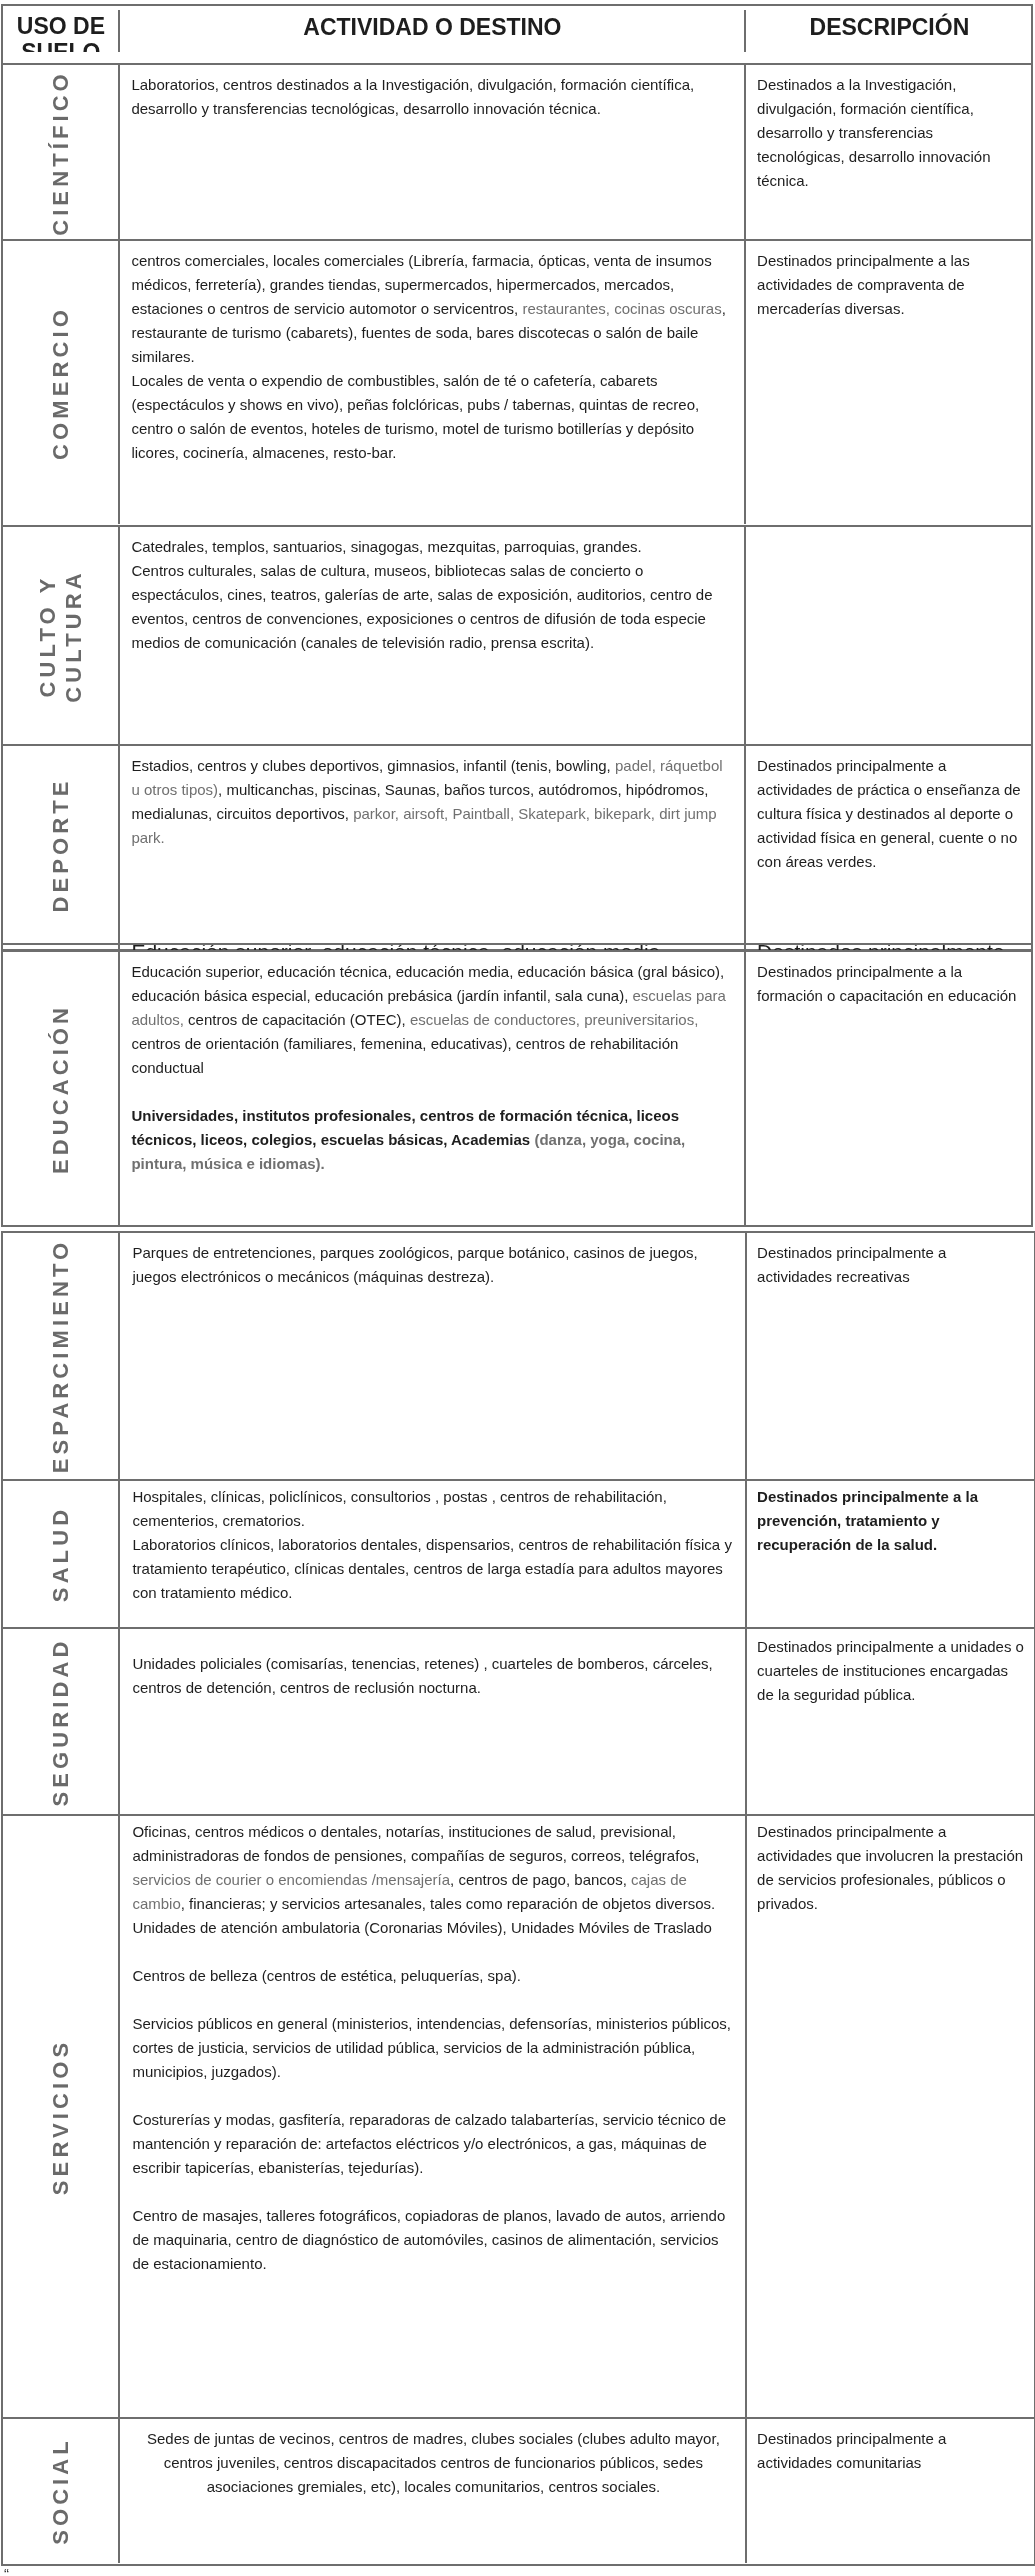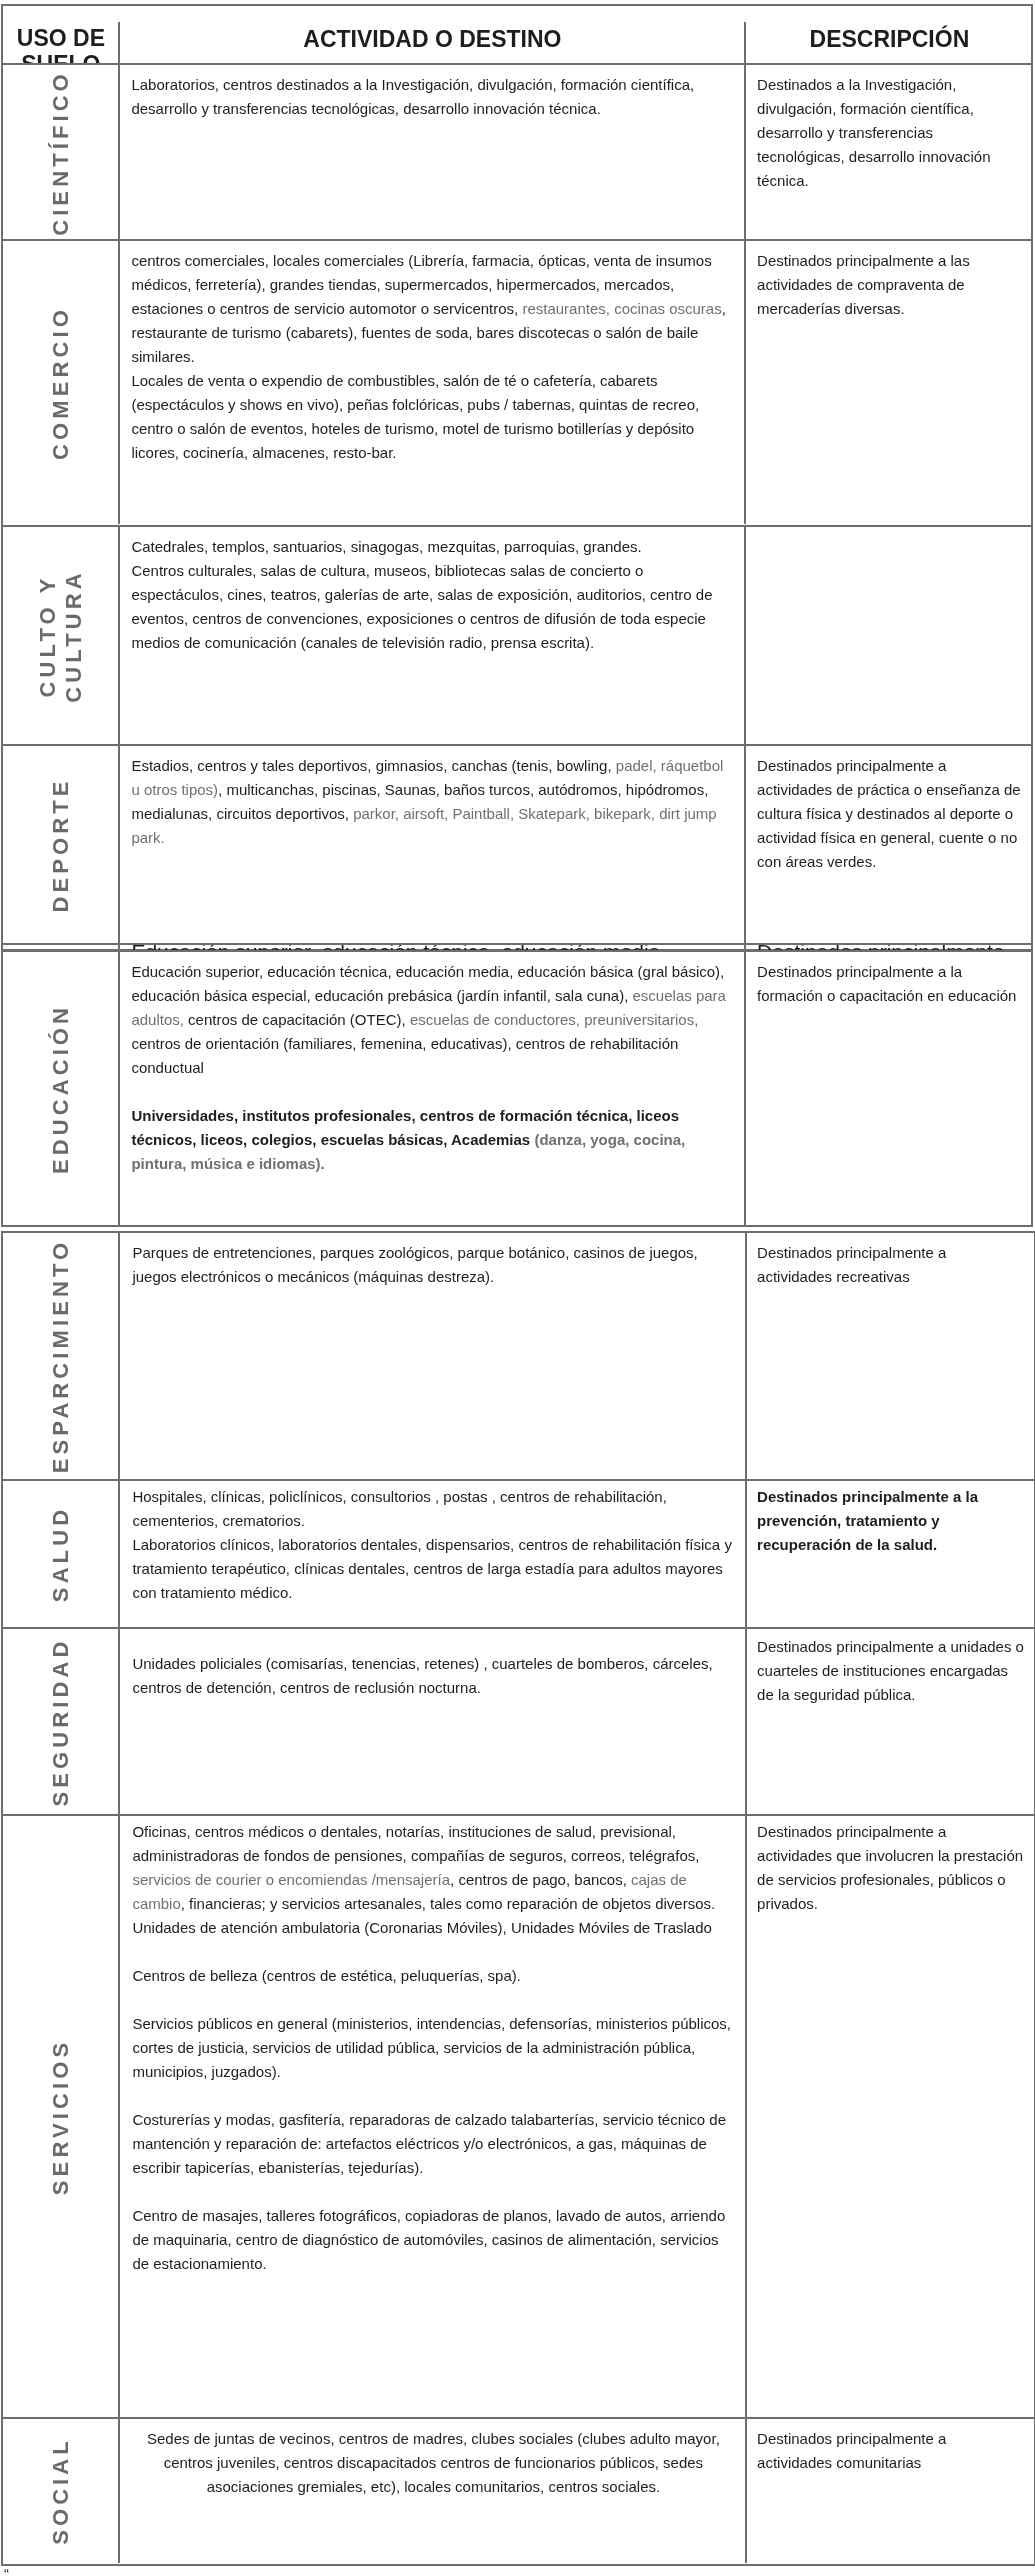--- a/index.html
+++ b/index.html
@@ -27,21 +27,21 @@
     color: #6a6a6a; text-align: center; line-height: 26px;
   }
   .strip-text { font-size: 21px; line-height: 24px; color: #1e1e1e; position: relative; top: -5.5px; white-space: nowrap; overflow: hidden; }
   .footnote { position: absolute; left: 4.1px; top: 2565px; font-size: 15px; color: #333; }
 </style>
 </head>
 <body>
 
 <div class="tbl" style="top:4.1px; width:1032px; height:947px;">
 
-  <div class="row first" style="top:16px; height:42px;">
+  <div class="row first" style="top:4px; height:42px;">
     <div class="cell c1 hdrc">
       <div class="hdr">USO DE</div>
       <div class="hdr">SUELO</div>
     </div>
     <div class="cell c2 hdrc">
       <div class="hdr">ACTIVIDAD O DESTINO</div>
     </div>
     <div class="cell c3 hdrc">
       <div class="hdr">DESCRIPCIÓN</div>
     </div>
@@ -79,21 +79,21 @@
         <span class="para"><span>Catedrales, templos, santuarios, sinagogas, mezquitas, parroquias, grandes.</span></span>
         <span class="para"><span>Centros culturales, salas de cultura, museos, bibliotecas salas de concierto o espectáculos, cines, teatros, galerías de arte, salas de exposición, auditorios, centro de eventos, centros de convenciones, exposiciones o centros de difusión de toda especie medios de comunicación (canales de televisión radio, prensa escrita).</span></span>
       </div>
   </div>
 
   <div class="row" style="top:738px; height:199px;">
     <div class="cell c1">
         <div class="vlabel">DEPORTE</div>
       </div>
     <div class="cell c2 txt">
-        <span class="para"><span>Estadios, centros y tales deportivos, gimnasios, canchas (tenis, bowling, </span><span class="gray">padel, ráquetbol u otros tipos)</span><span>, multicanchas, piscinas, Saunas, baños turcos, autódromos, hipódromos, medialunas, circuitos deportivos, </span><span class="gray">parkor, airsoft, Paintball, Skatepark, bikepark, dirt jump park.</span></span>
+        <span class="para"><span>Estadios, centros y clubes deportivos, gimnasios, infantil (tenis, bowling, </span><span class="gray">padel, ráquetbol u otros tipos)</span><span>, multicanchas, piscinas, Saunas, baños turcos, autódromos, hipódromos, medialunas, circuitos deportivos, </span><span class="gray">parkor, airsoft, Paintball, Skatepark, bikepark, dirt jump park.</span></span>
       </div>
     <div class="cell c3 txt">Destinados principalmente a actividades de práctica o enseñanza de cultura física y destinados al deporte o actividad física en general, cuente o no con áreas verdes.</div>
   </div>
 
   <div class="row" style="top:937px; height:14px;">
     <div class="cell c1"></div>
     <div class="cell c2" style="padding-top:0;">
         <div class="strip-text">Educación superior, educación técnica, educación media,</div>
       </div>
     <div class="cell c3" style="padding-top:0;">

